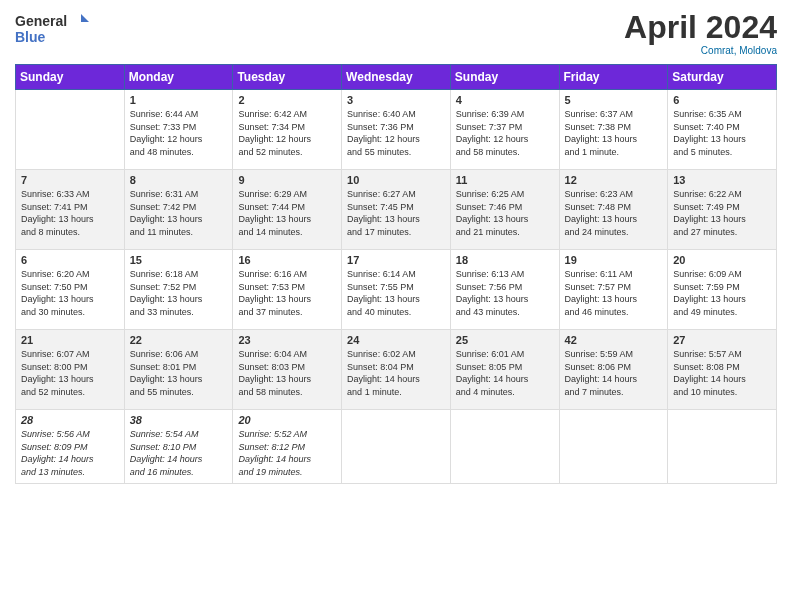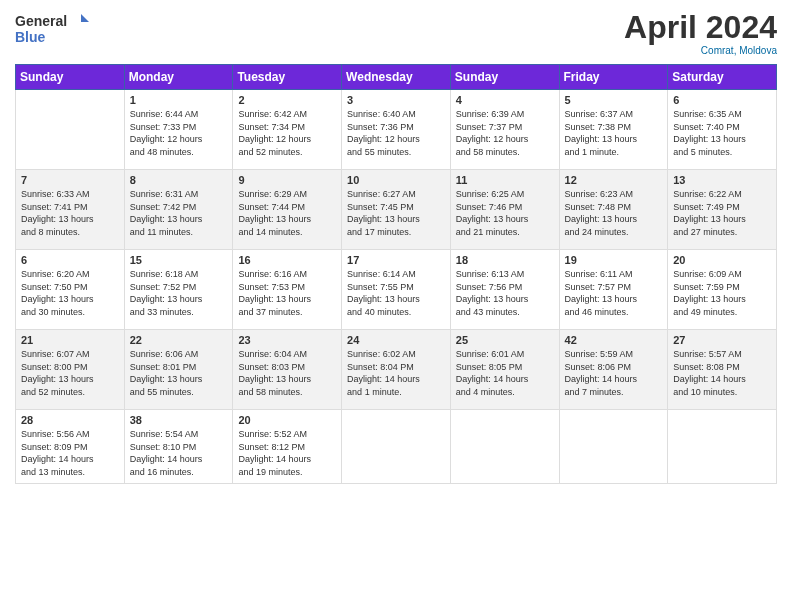--- a/index.html
+++ b/index.html
@@ -78,20 +78,21 @@
     .day-info {
       font-size: 9px;
       line-height: 1.4;
       color: #333;
     }
     .empty-cell {
       background: #fff !important;
     }
     .last-row td {
       height: 70px;
+      font-style: italic;
     }
   </style>
 </head>
 <body>
 
 <div class="page">
   <div class="header">
     <div class="logo">
     <svg width="80" height="40" viewBox="0 0 80 40">
       <text x="0" y="16" font-size="14" font-weight="bold" fill="#333" font-family="Arial">General</text>

